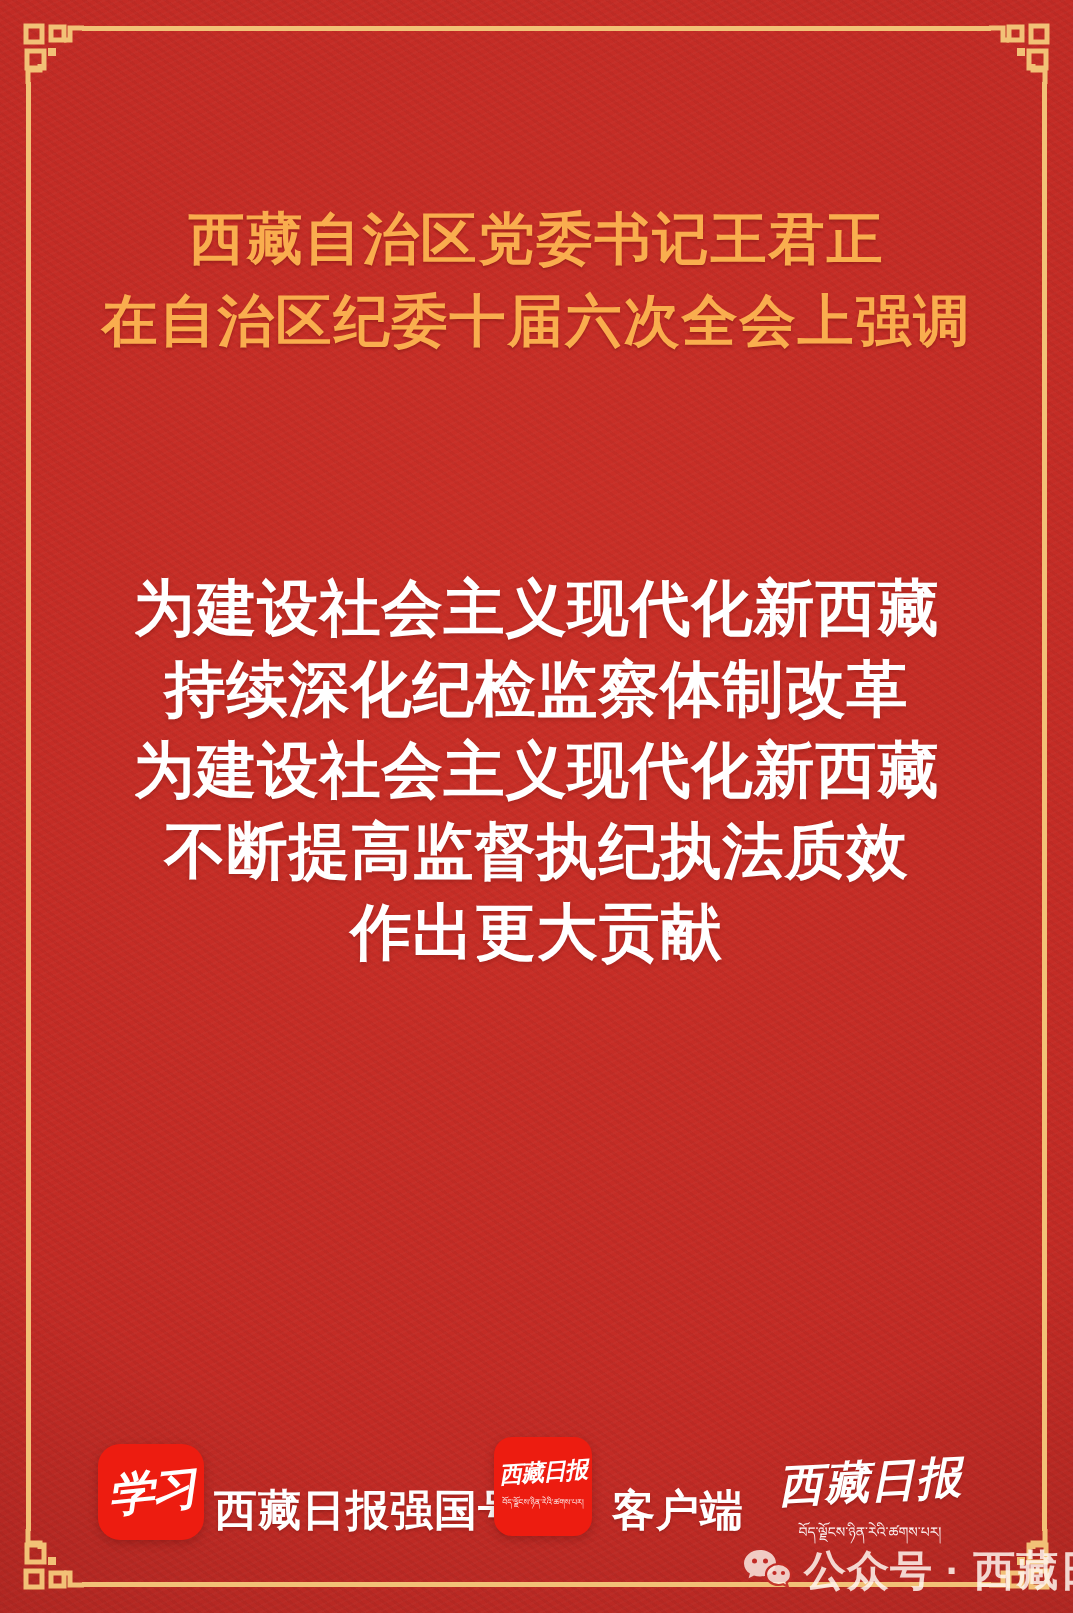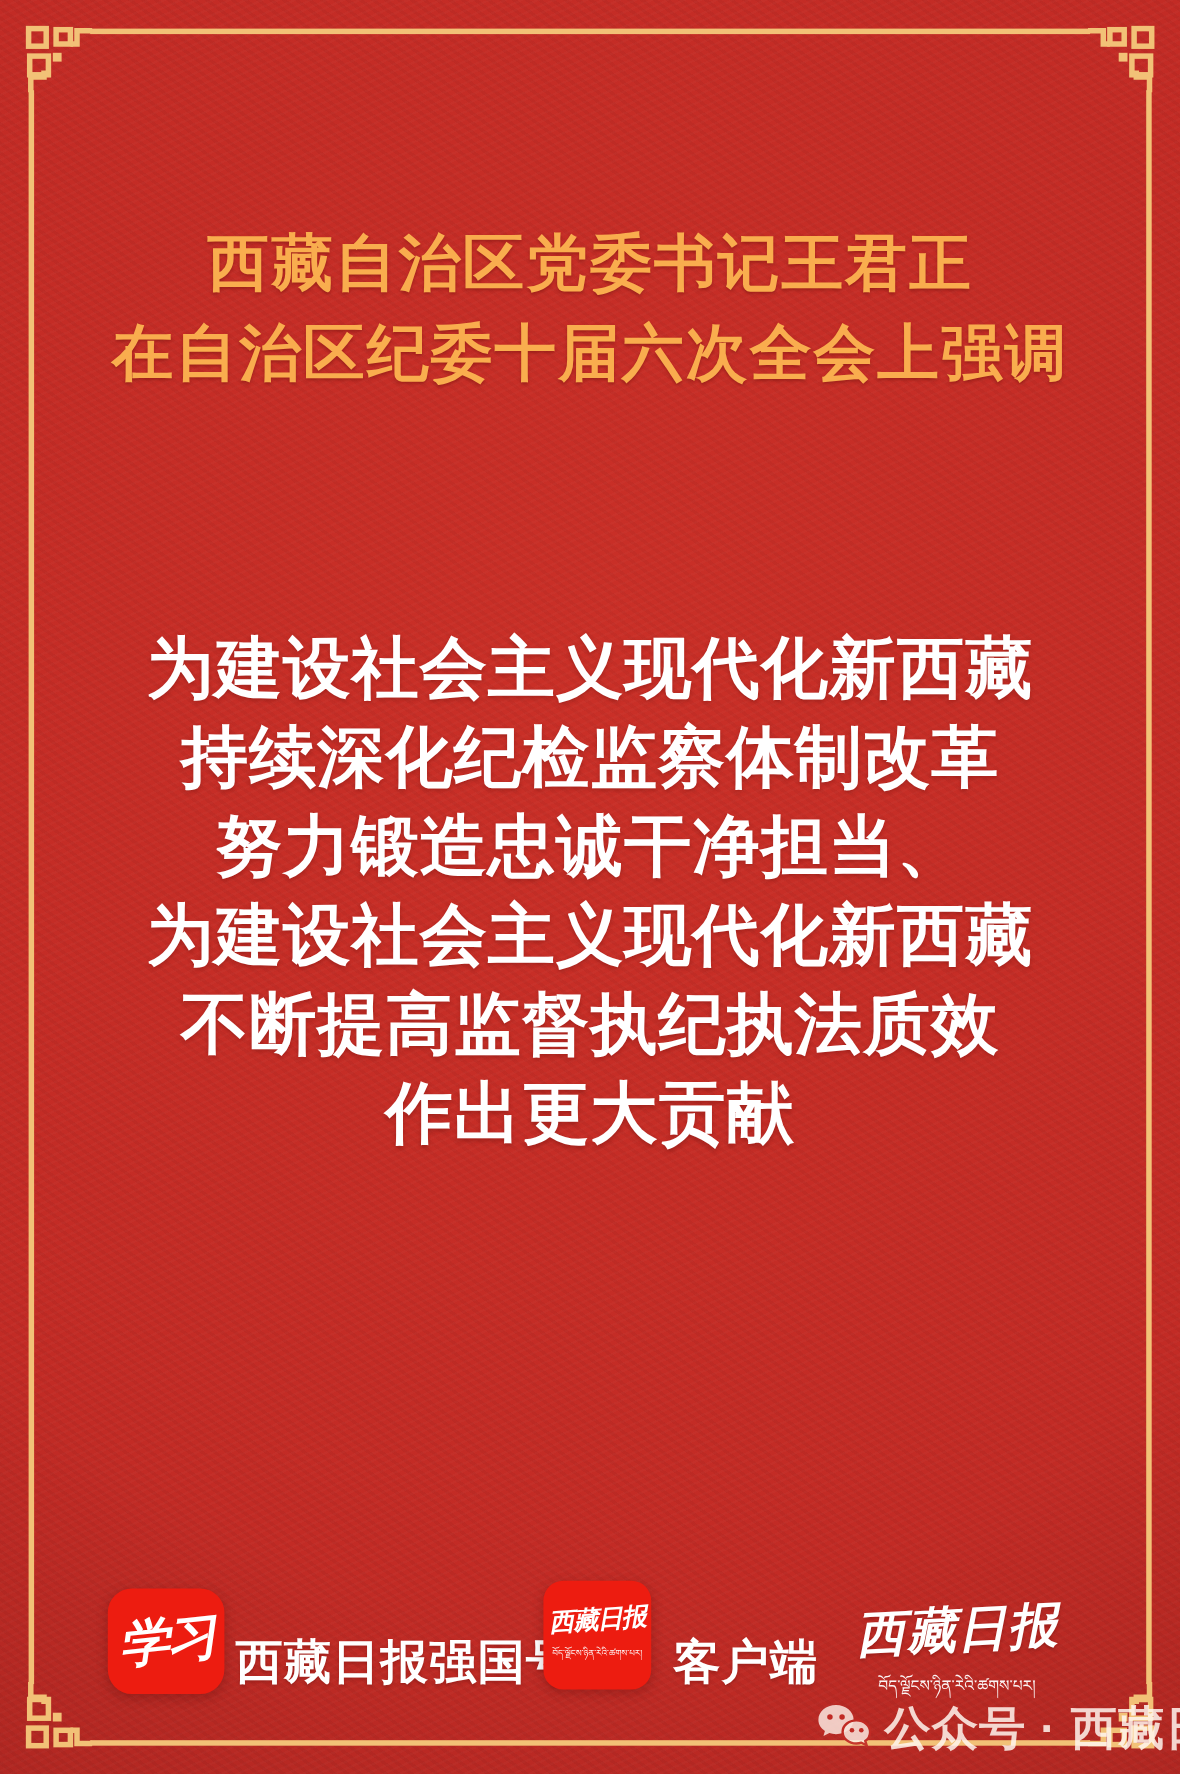--- a/index.html
+++ b/index.html
@@ -131,21 +131,20 @@
   </svg>
 
   <div class="title">
     <div>西藏自治区党委书记王君正</div>
     <div>在自治区纪委十届六次全会上强调</div>
   </div>
 
   <div class="body-text">
     <div class="body-line">为建设社会主义现代化新西藏</div>
     <div class="body-line">持续深化纪检监察体制改革</div>
-    <div class="body-line">努力锻造忠诚干净担当、</div>
     <div class="body-line">为建设社会主义现代化新西藏</div>
     <div class="body-line">不断提高监督执纪执法质效</div>
     <div class="body-line">作出更大贡献</div>
   </div>
 
   <div class="app-icon xuexi-icon">
     <span>学习</span>
   </div>
   <div class="footer-label l1">西藏日报强国号</div>
 

